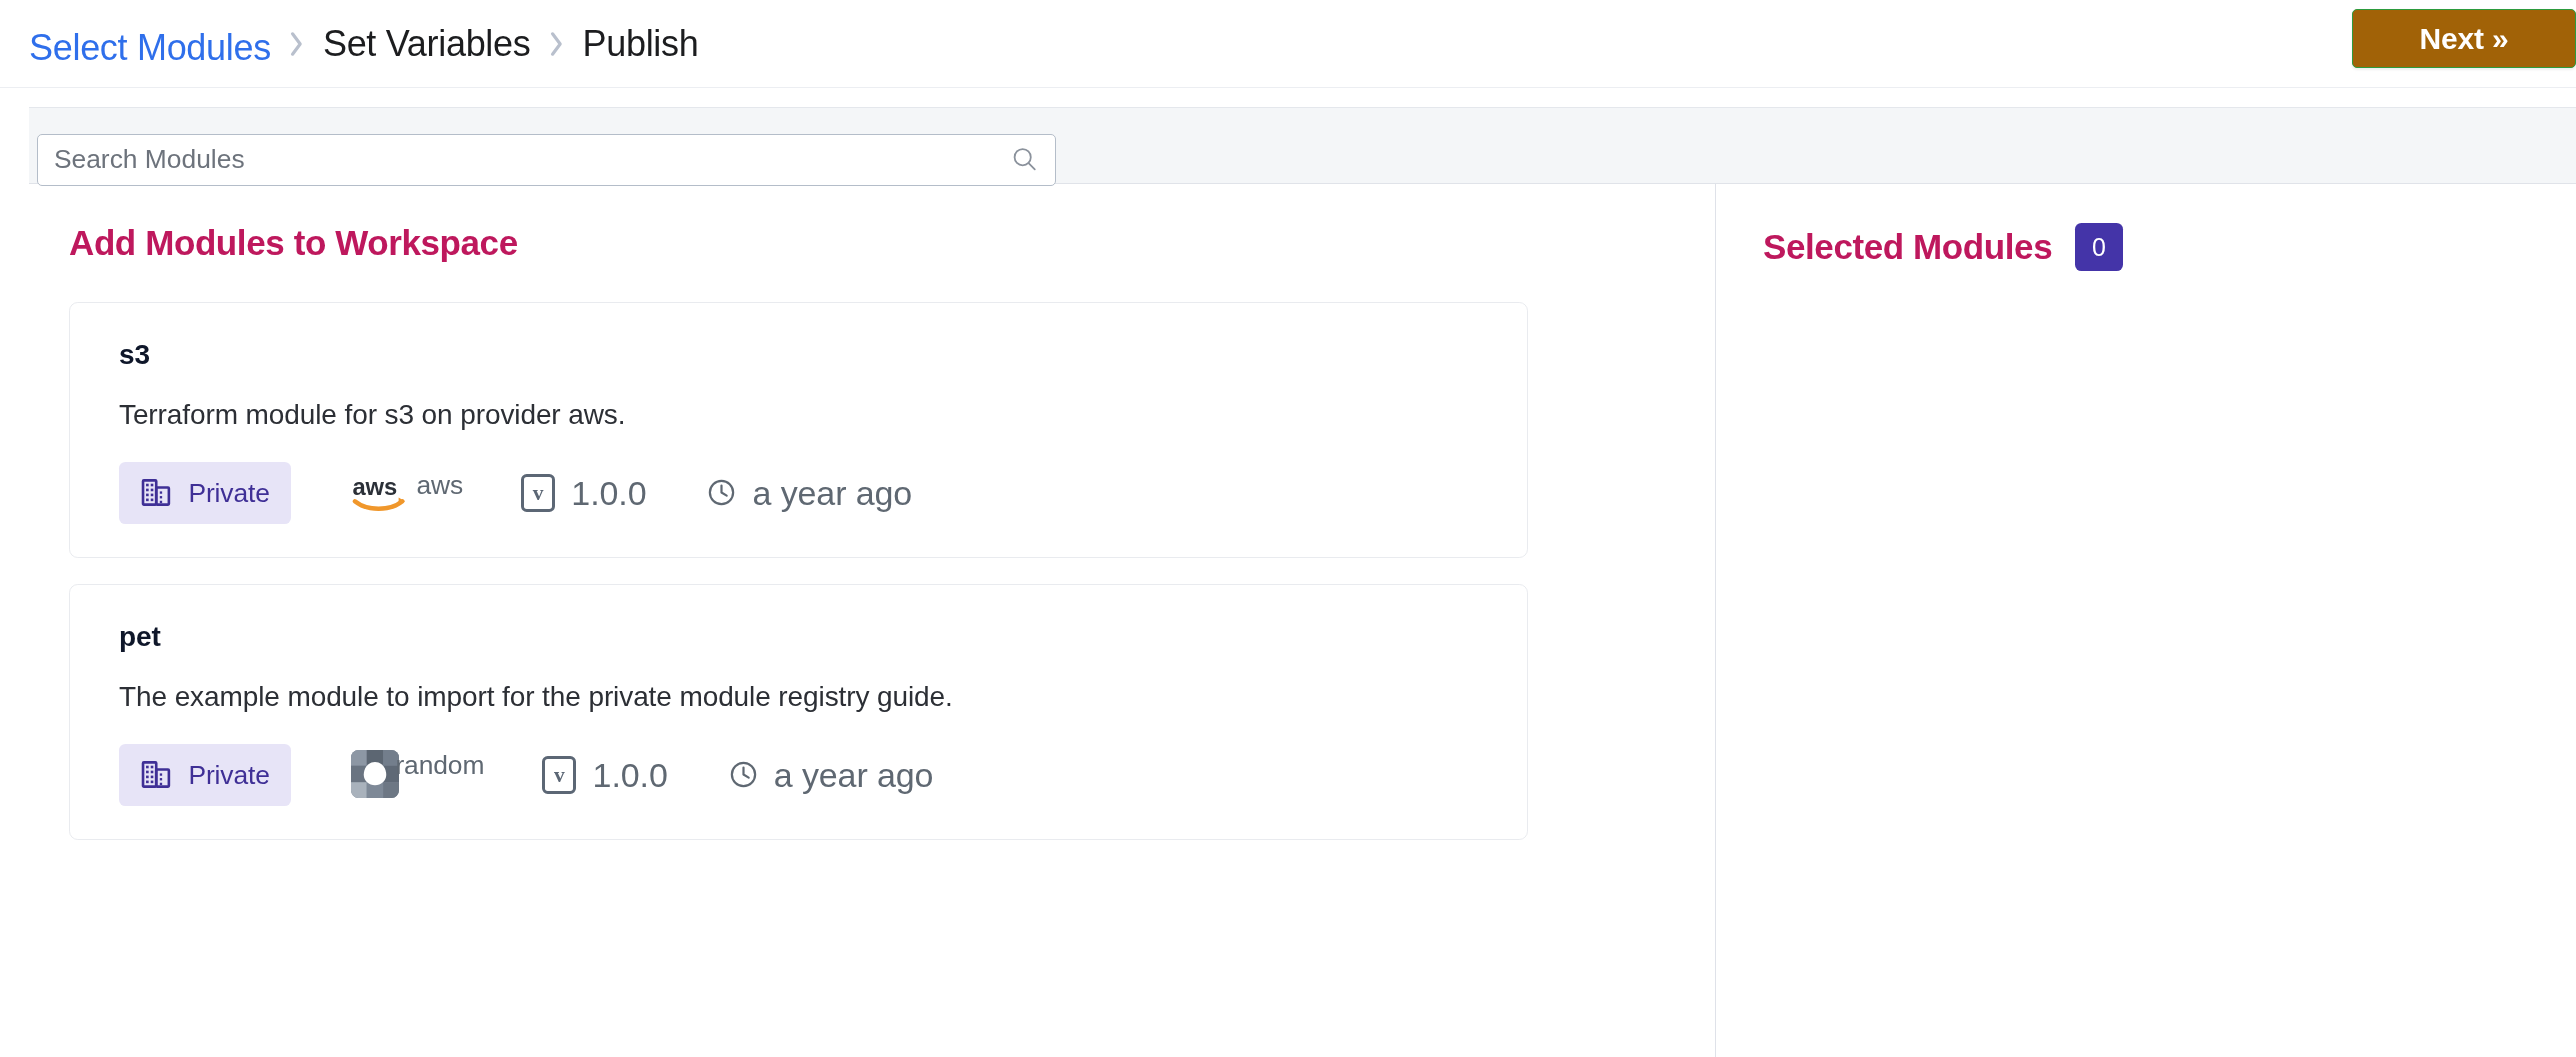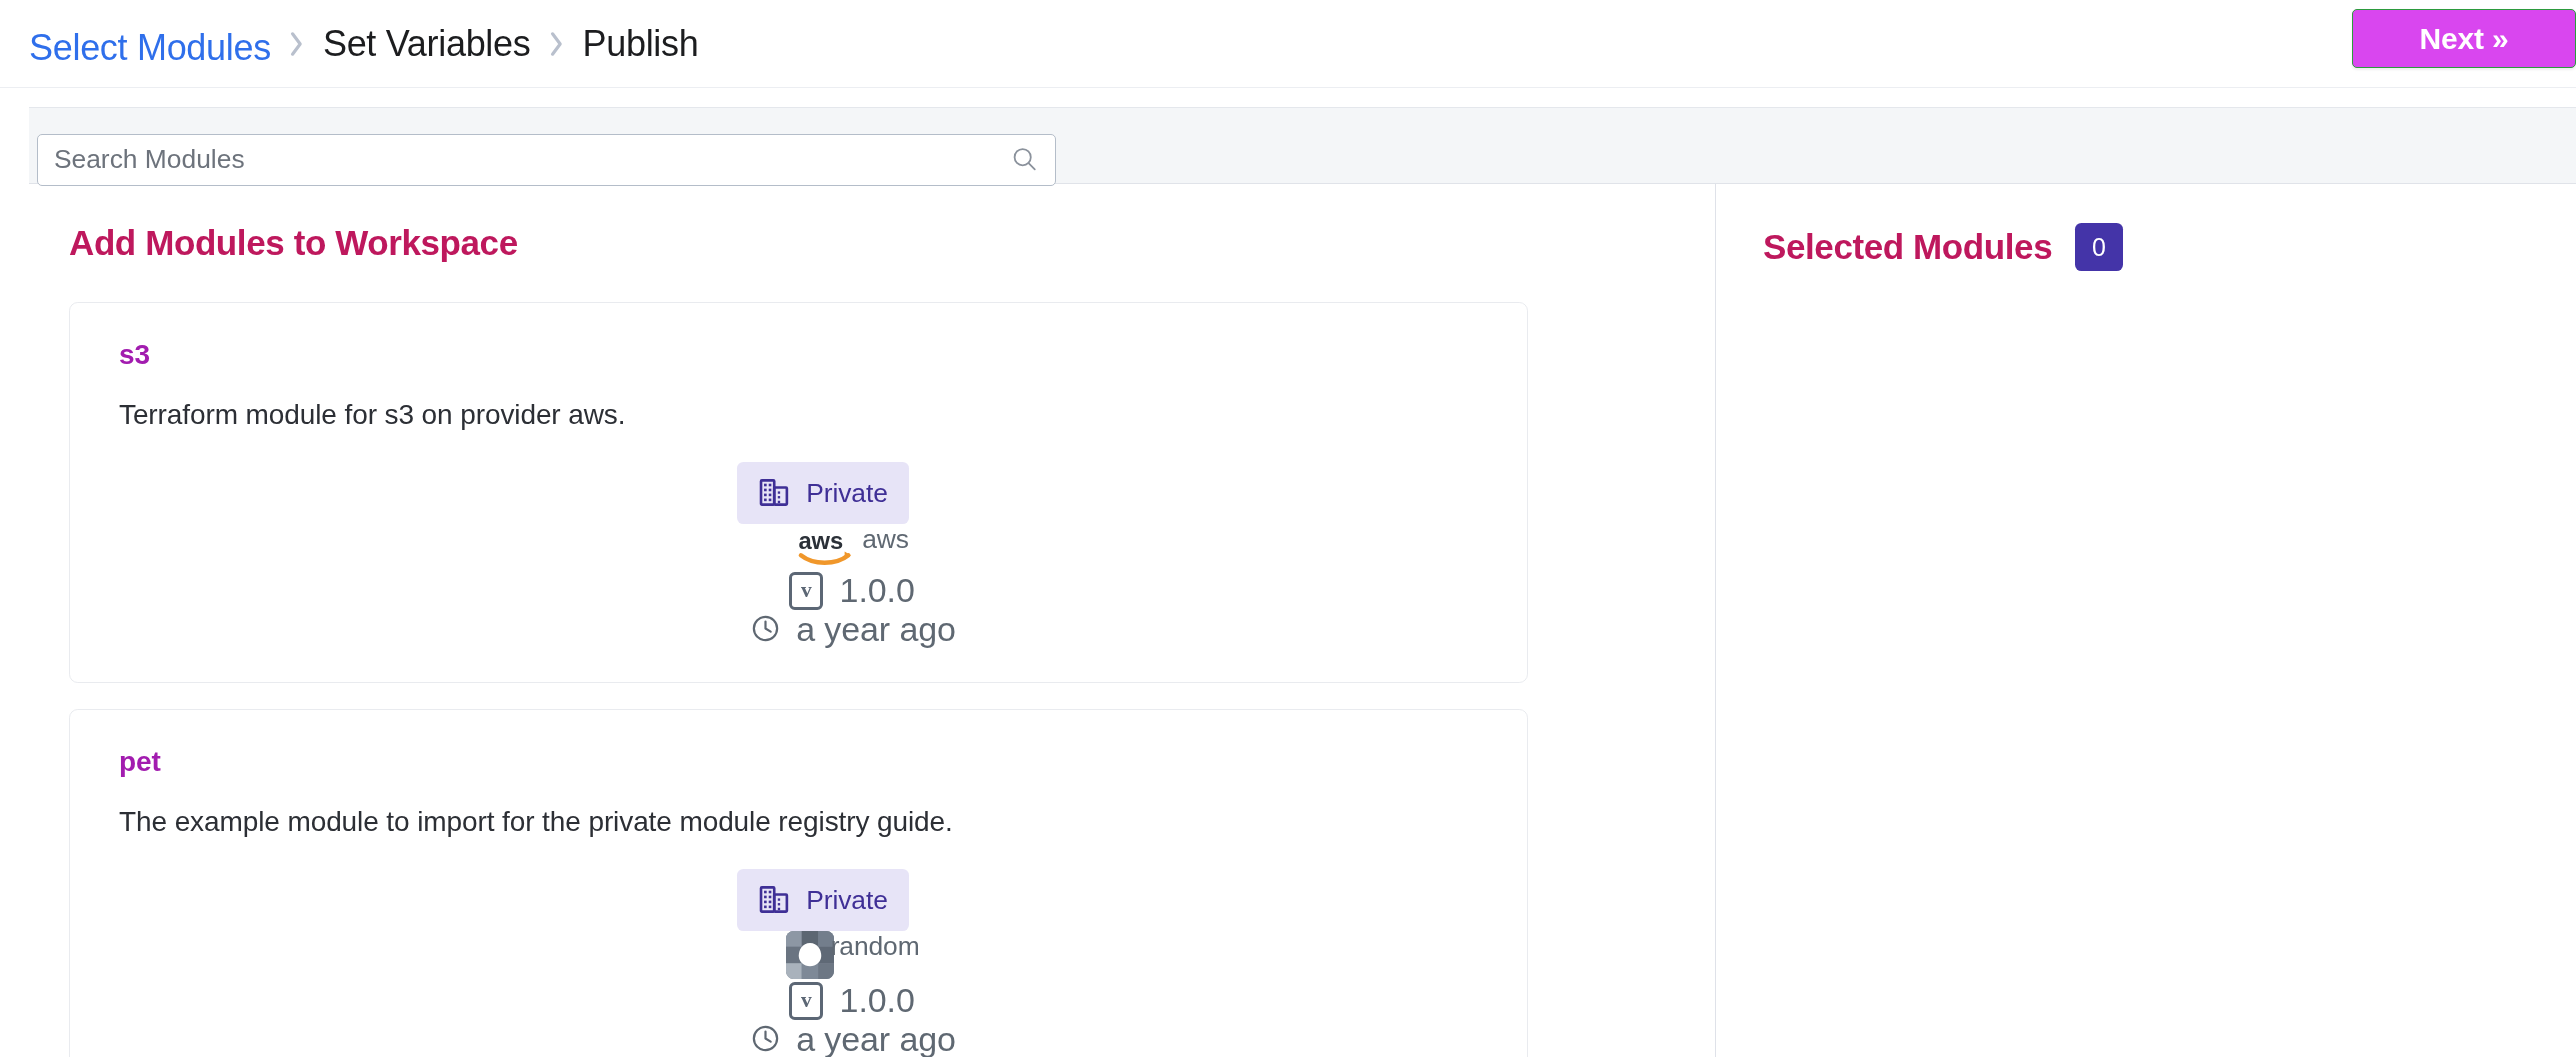--- a/index.html
+++ b/index.html
@@ -49,21 +49,21 @@
     align-items: center;
   }
   .crumb-sep svg { display: block; }
 
   .next-btn {
     position: absolute;
     right: 0px;
     top: 9.4px;
     width: 224px;
     height: 59px;
-    background: #d946ef;
+    background: #a16207;
     border: 1.3px solid #2c9b3d;
     border-radius: 5px;
     color: #ffffff;
     font-size: 30px;
     font-weight: 700;
     letter-spacing: -0.2px;
     display: flex;
     align-items: center;
     justify-content: center;
     cursor: pointer;
@@ -184,36 +184,35 @@
     border-radius: 8.8px;
     background: #ffffff;
     padding: 36px 0 33px 49px;
     margin-bottom: 26.4px;
     cursor: pointer;
   }
 
   .module-name {
     font-size: 28px;
     font-weight: 700;
-    color: #a21caf;
+    color: #0f172a;
     letter-spacing: -0.1px;
   }
 
   .module-desc {
     margin-top: 28px;
     font-size: 28px;
     color: #2c2f35;
     letter-spacing: -0.1px;
   }
 
   .meta-row {
     margin-top: 31px;
     display: flex;
     align-items: center;
-    flex-direction: column;
   }
 
   .private-badge {
     background: #e7e4f7;
     border-radius: 6.3px;
     height: 62px;
     display: flex;
     align-items: center;
     gap: 15px;
     padding: 0 21.4px;

